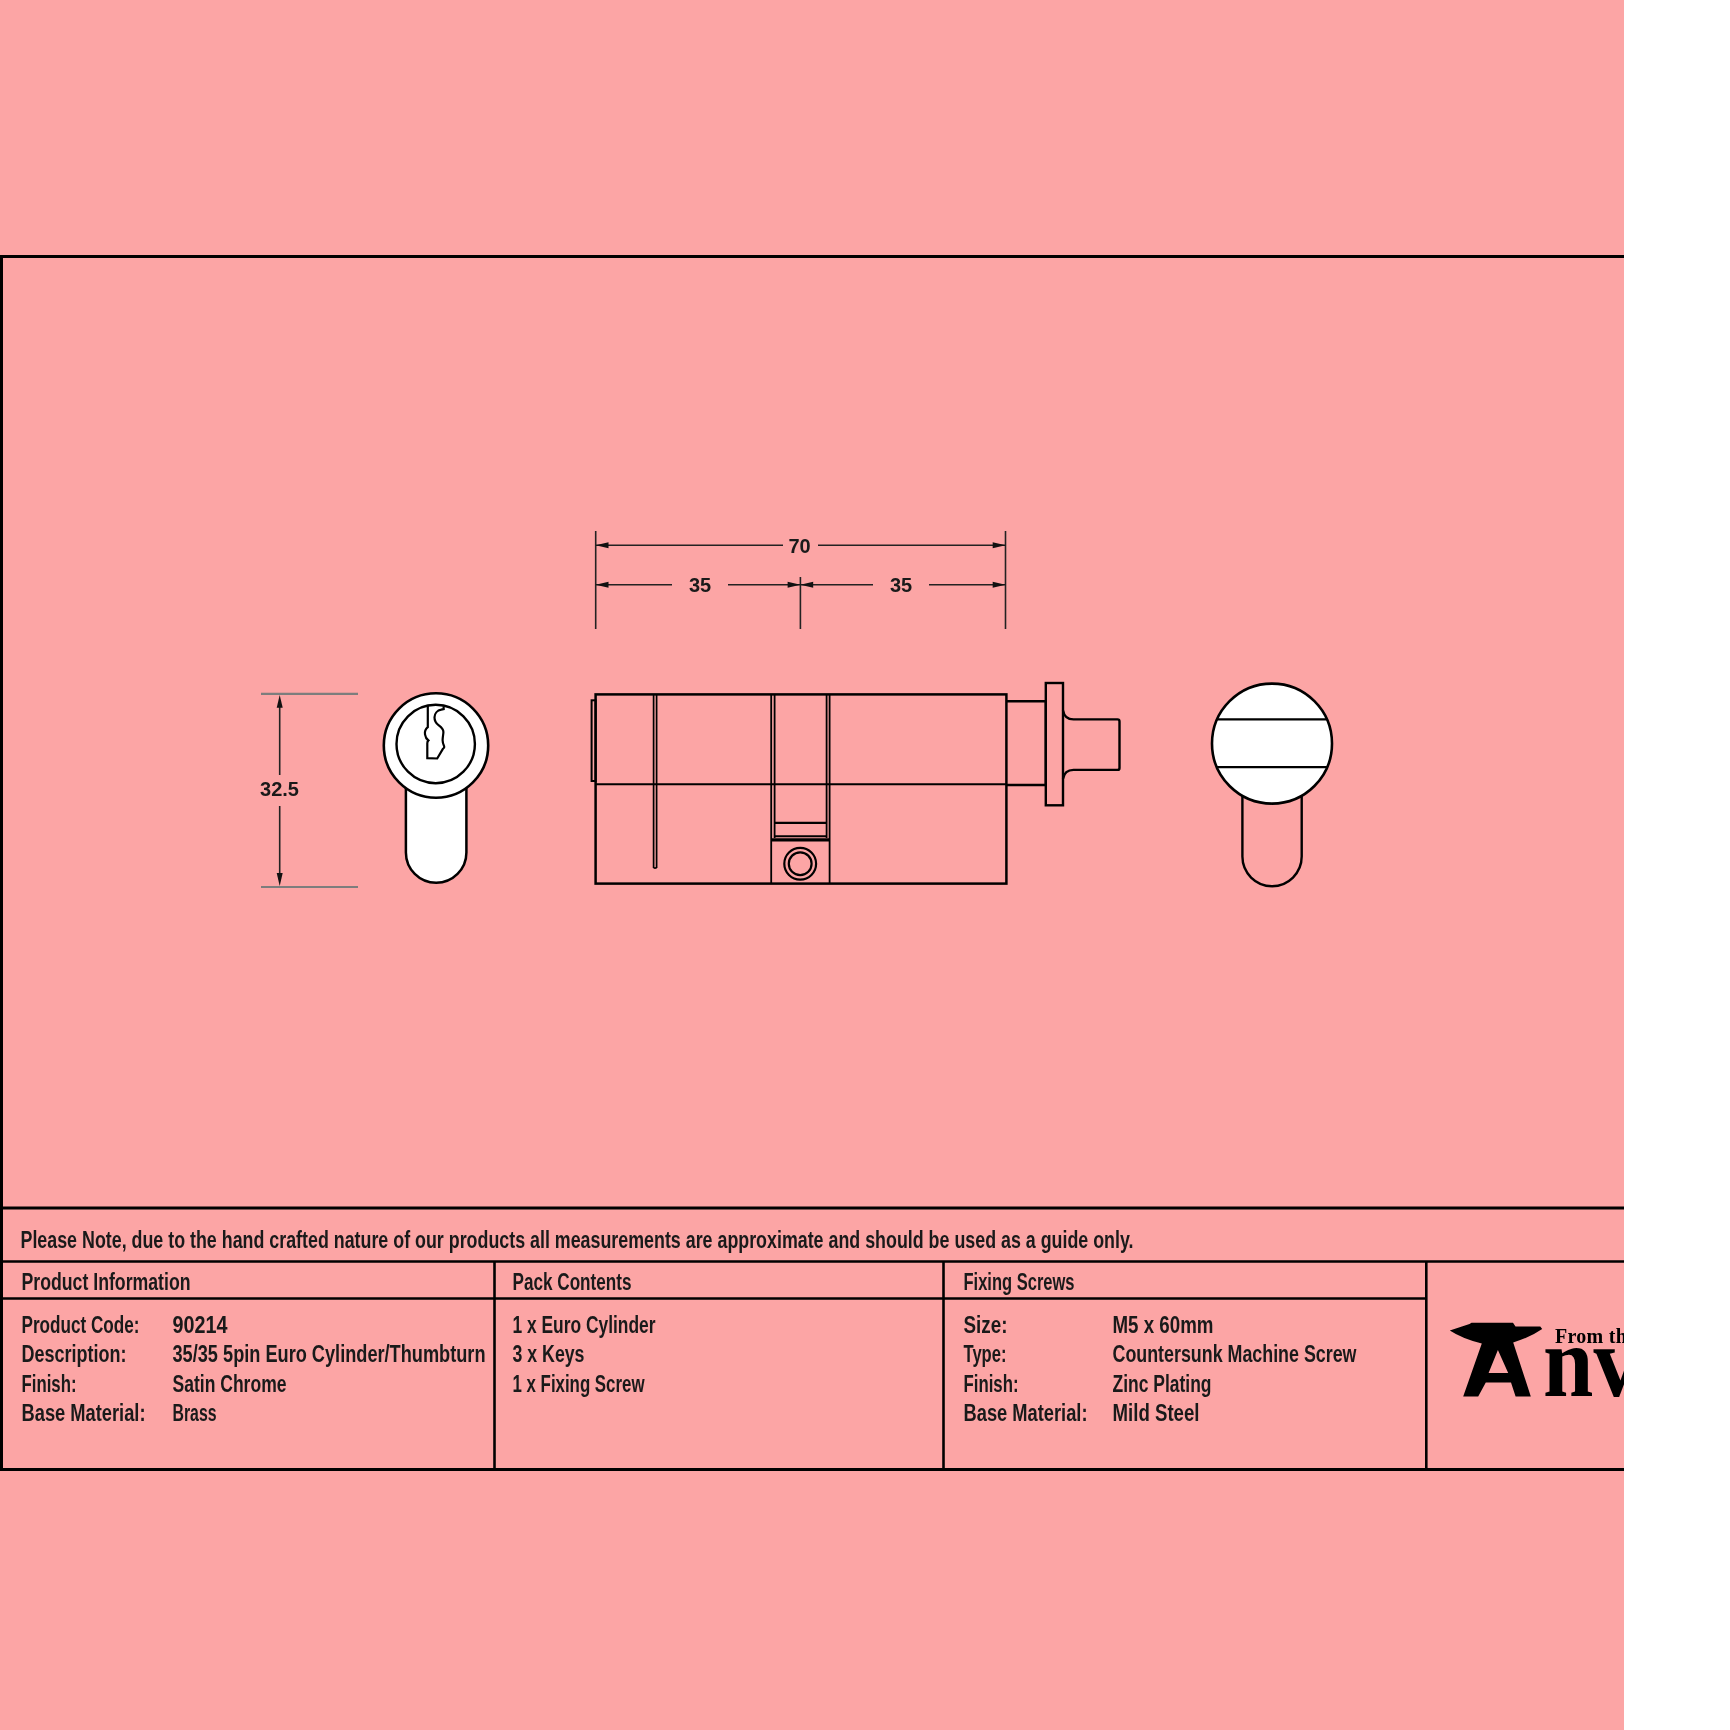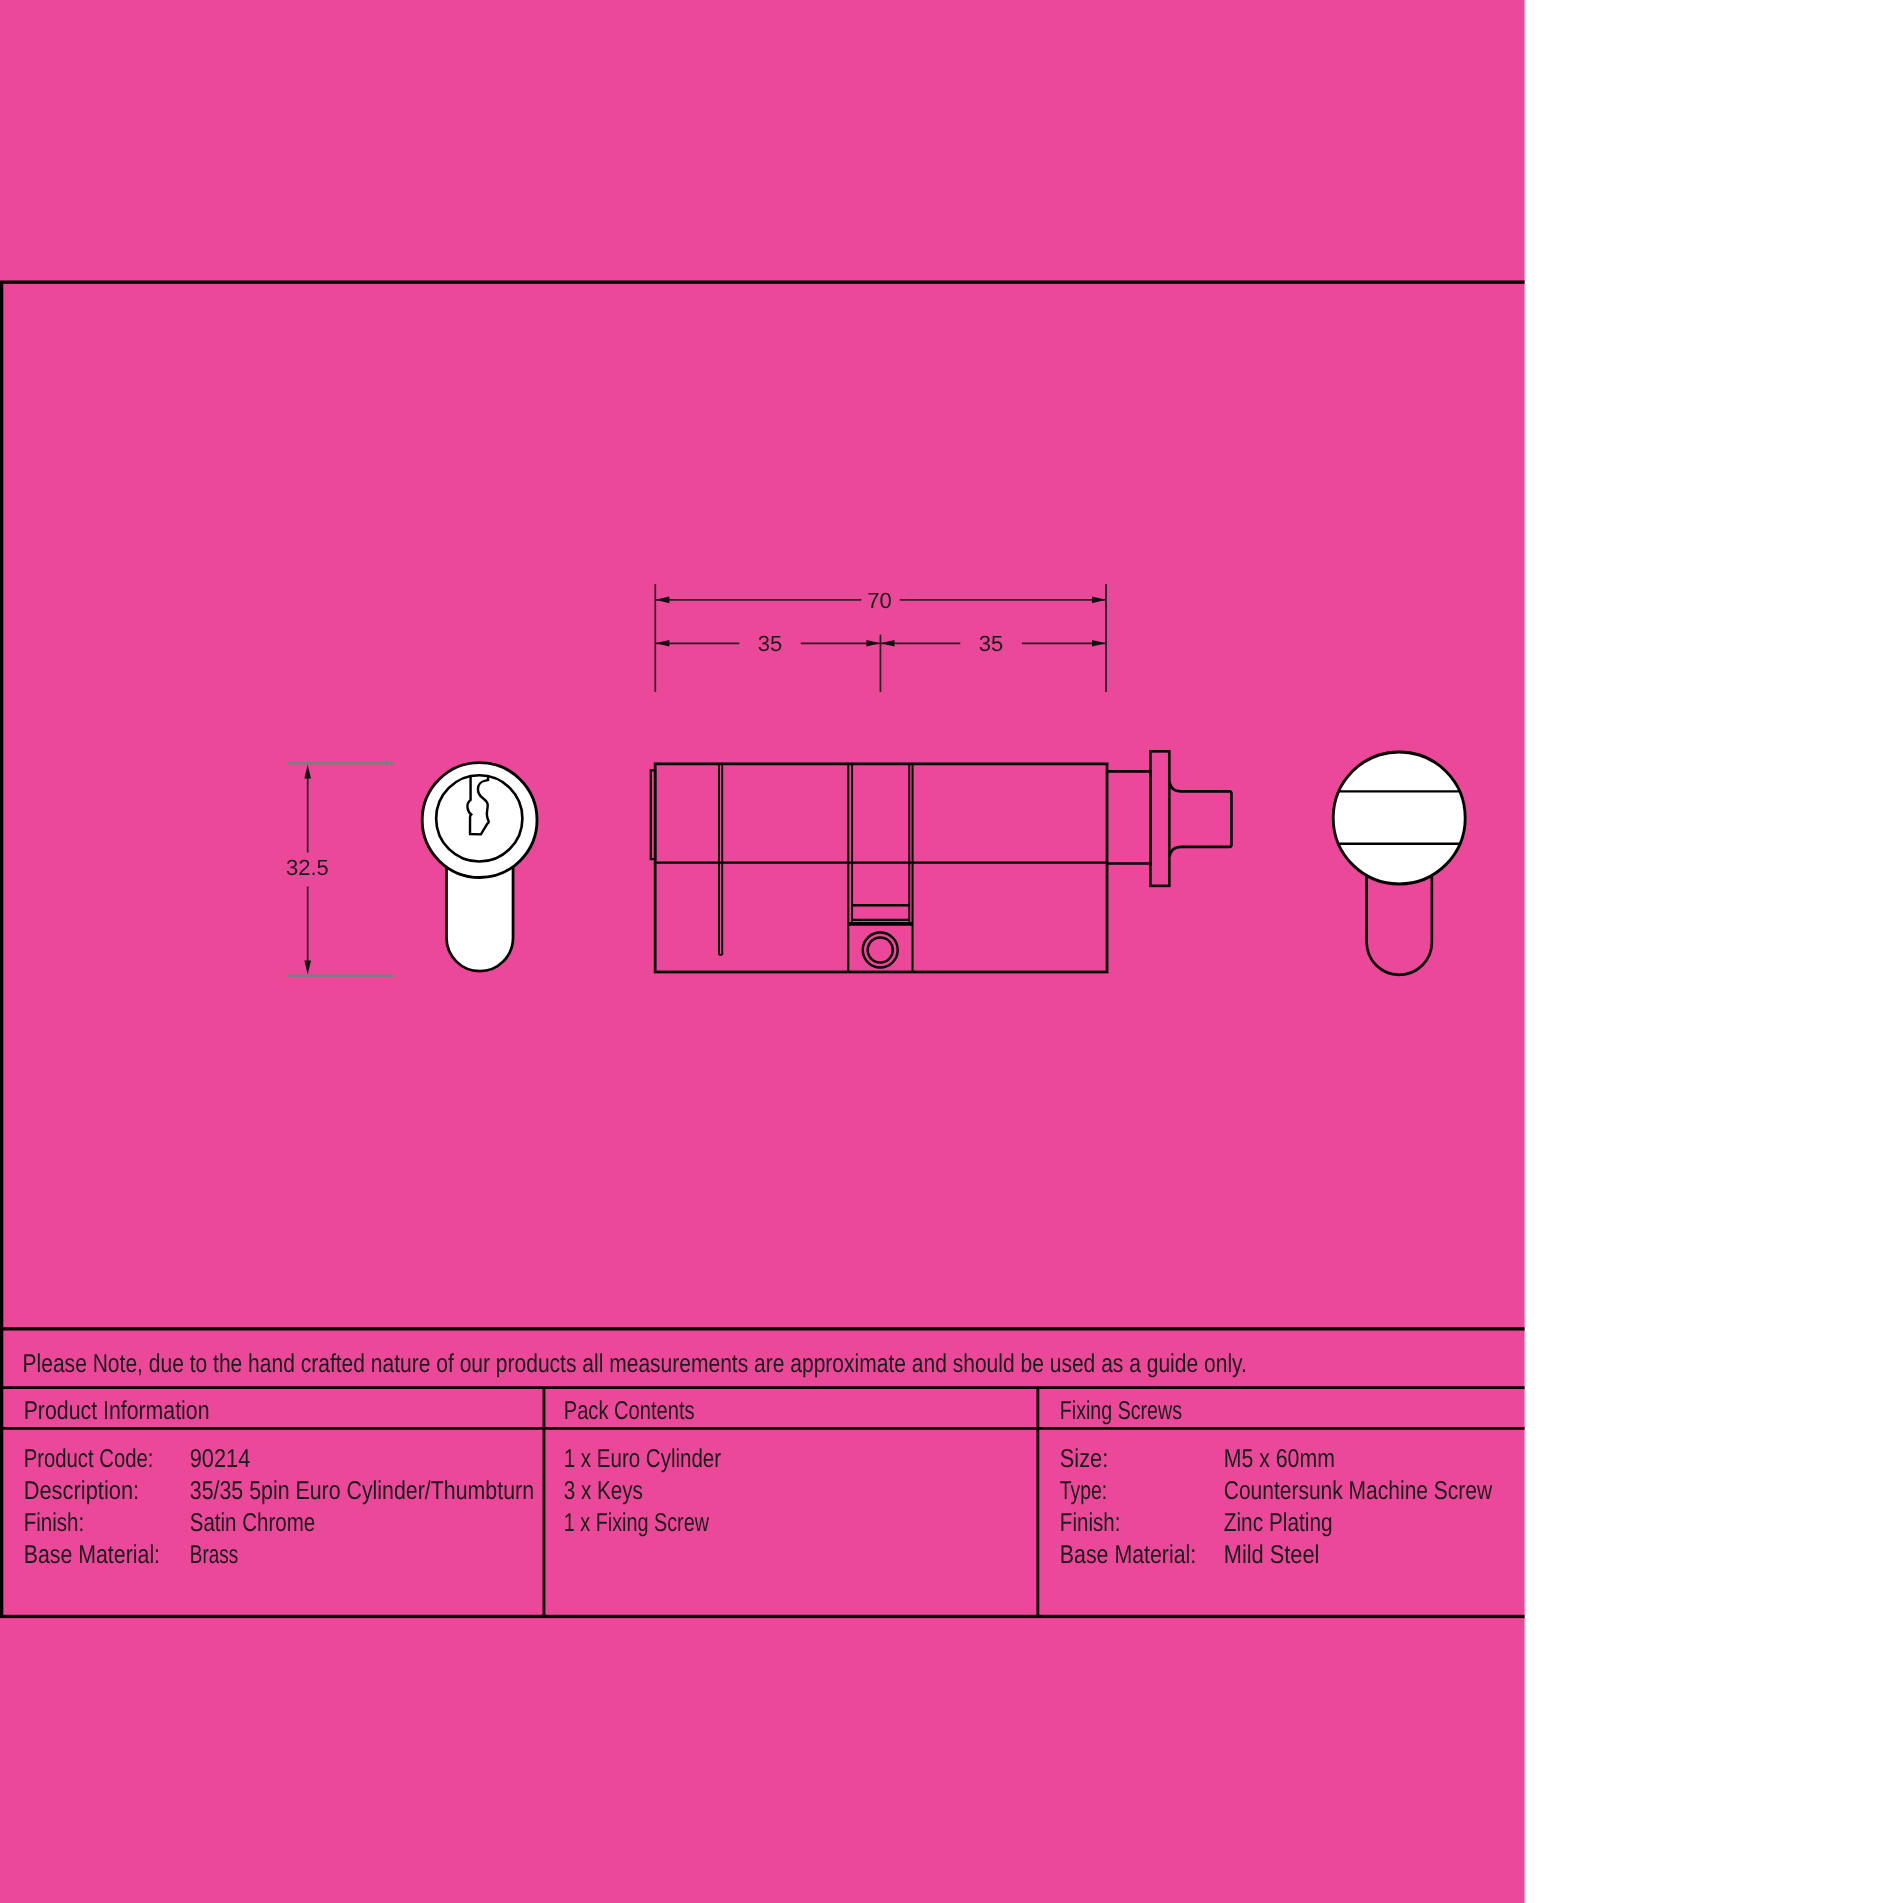--- a/index.html
+++ b/index.html
@@ -1,17 +1,17 @@
 <!DOCTYPE html>
 <html><head>
 <meta charset="utf-8">
 <style>
   html,body{margin:0;padding:0;background:#fff;}
-  .page{position:relative;width:1386px;height:1730px;background:#ec4899;overflow:hidden;
-        font-family:"Liberation Sans", sans-serif;}
+  .page{position:relative;width:1624px;height:1730px;background:#fca5a5;overflow:hidden;
+        font-family:"Liberation Sans", sans-serif;font-weight:bold;}
   svg{position:absolute;left:0;top:0;}
   text{font-family:"Liberation Sans", sans-serif;fill:#1a1a1a;}
 </style>
 </head>
 <body>
 <div class="page">
 <svg width="1730" height="1730" viewBox="0 0 1730 1730">
 
   <g>
     <rect x="1.5" y="256.5" width="1726.5" height="1213" fill="none" stroke="#000" stroke-width="3"></rect>

